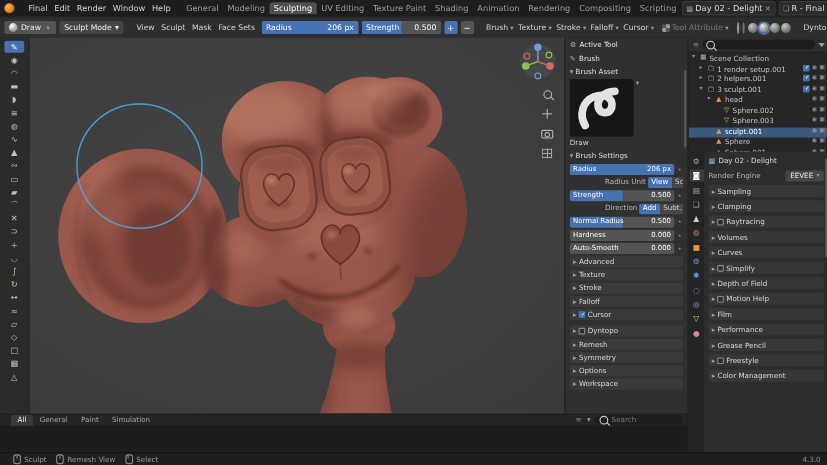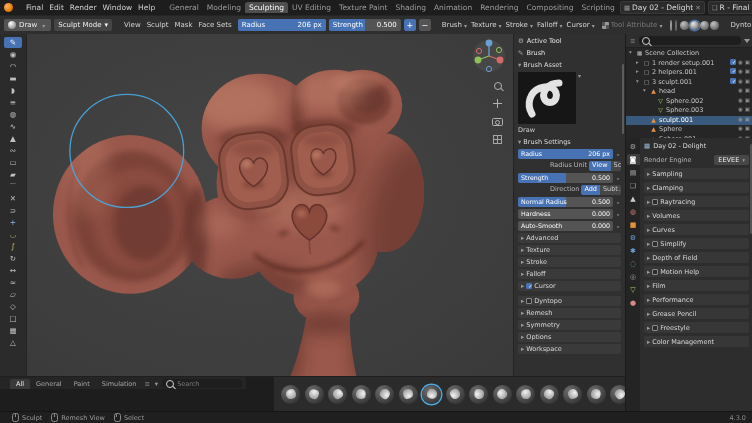--- a/index.html
+++ b/index.html
@@ -106,21 +106,21 @@
   .prop-content{flex:1;font-size:6.5px;padding:3px 4px;display:flex;flex-direction:column;gap:3px;position:relative;min-width:0;}
   .crumb{display:flex;align-items:center;gap:3px;color:#ddd;height:10px;}
   .crumb .gi{color:#9bb8d8;}
   .eng-row{display:flex;align-items:center;justify-content:space-between;gap:16px;height:11px;}
   .eng-row .elab{color:#b5b5b5;white-space:nowrap;}
   .eng-val{background:#474747;border-radius:2px;padding:0 4px;line-height:10px;color:#eee;display:flex;align-items:center;gap:3px;}
   .sec-row{display:flex;align-items:center;gap:2px;background:#373737;border-radius:2px;padding:0 3px;height:11px;color:#d8d8d8;flex:none;}
   .sec-row .car{color:#999;}
   .props-scroll{position:absolute;right:1px;top:6px;width:2px;height:90px;background:#555;border-radius:1px;}
   
-  .shelf{height:34px;display:flex;flex-direction:row;border-top:1px solid #1f1f1f;flex:none;gap:28px;}
+  .shelf{height:34px;display:flex;flex-direction:column;border-top:1px solid #1f1f1f;flex:none;gap:28px;}
   .shelf-tabs{height:12px;background:#252525;display:flex;align-items:flex-end;gap:1px;padding:0 4px;font-size:6.5px;}
   .stab{padding:1px 6px;color:#a5a5a5;border-radius:3px 3px 0 0;}
   .stab.active{background:#3a3a3a;color:#ececec;}
   .shelf-right{margin-left:auto;display:flex;align-items:center;gap:3px;padding-bottom:1px;}
   .mini-ico{color:#999;font-size:6.5px;padding:0 1px;}
   .shelf-search{width:72px;height:9px;background:#1e1e1e;border-radius:4px;display:flex;align-items:center;gap:3px;padding:0 4px;color:#7a7a7a;font-size:6.5px;}
   .thumbs{flex:1;display:flex;align-items:center;gap:4.5px;padding:0 7px;background:#2b2b2b;overflow:hidden;}
   .thumb{width:19px;height:19px;border-radius:50%;background:radial-gradient(circle at 35% 30%,#6e6e6e,#383838 75%);position:relative;flex:none;}
   .thumb.active{box-shadow:0 0 0 1.5px #4aa8e0;}
   .blob{position:absolute;inset:4.5px;border-radius:62% 38% 55% 45%/48% 62% 38% 52%;background:radial-gradient(circle at 40% 32%,#f2f2f2,#9b9b9b 80%);}

